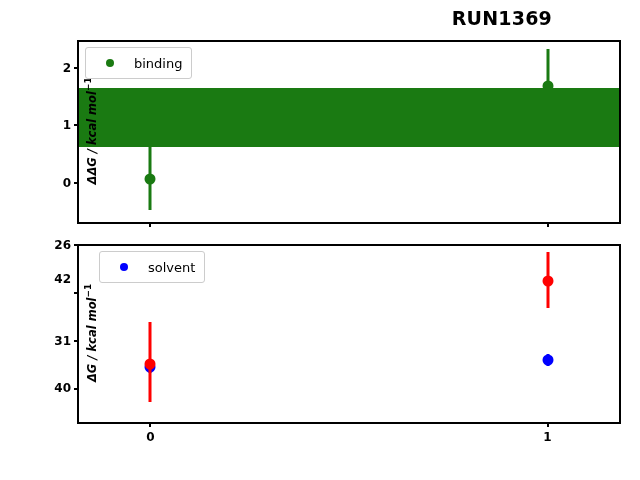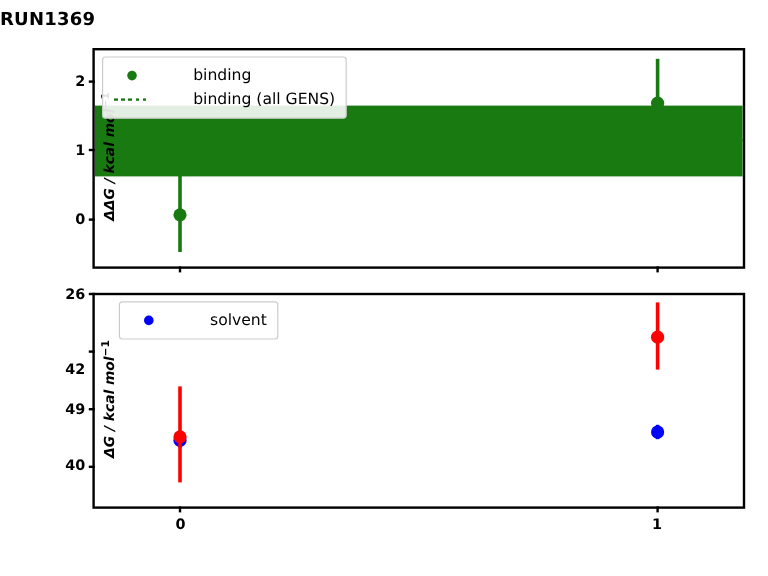--- a/index.html
+++ b/index.html
@@ -19,22 +19,22 @@
     height: 480px;
     background: #ffffff;
   }
 
   
   .fig-title {
     position: absolute;
     left: 0;
     top: 7px;
     width: 552px;
-    text-align: left;
-    font-size: 15px;
+    text-align: right;
+    font-size: 19px;
     font-weight: bold;
     color: #000000;
     letter-spacing: 0.2px;
   }
 
   
   .axes {
     position: absolute;
     box-sizing: border-box;
     border: 2px solid #000000;
@@ -204,21 +204,20 @@
     position: absolute;
     left: 2px;
     right: 2px;
     top: 50%;
     height: 2px;
     transform: translateY(-50%);
   }
   .legend-label {
     font-size: 13px;
     color: #000000;
-    margin-left: 27px;
   }
 </style>
 </head>
 <body>
 
 <div id="figure">
 
   <div class="fig-title">RUN1369</div>
 
   <div class="axes" id="axes-top">
@@ -247,49 +246,43 @@
       <span class="mathitalic">ΔΔG / kcal mol</span><span class="sup">−1</span>
     </div>
 
     <div class="legend" id="legend-top">
         <div class="legend-row">
           <span class="legend-handle">
             <span class="legend-dot" style="background: rgb(26, 122, 18);"></span>
           </span>
           <span class="legend-label">binding</span>
         </div>
-        <div class="legend-row">
-          <span class="legend-handle">
-            <span class="legend-dotted" style="background-image: repeating-linear-gradient(to right, rgb(26, 122, 18) 0px, rgb(26, 122, 18) 3px, transparent 3px, transparent 6px);"></span>
-          </span>
-          <span class="legend-label">binding (all GENS)</span>
-        </div>
       </div>
   </div>
 
   <div class="axes" id="axes-bottom">
 
     <div class="plotarea" id="plot-bottom">
         <div class="errbar" style="left: 71.4706px; top: 113.826px; height: 12.913px; background: rgb(0, 0, 255);"></div>
         <div class="marker" style="width: 11px; height: 11px; left: 71.4706px; top: 120.522px; background: rgb(0, 0, 255);"></div>
         <div class="errbar" style="left: 468.529px; top: 107.609px; height: 12.4348px; background: rgb(0, 0, 255);"></div>
         <div class="marker" style="width: 11px; height: 11px; left: 468.529px; top: 113.826px; background: rgb(0, 0, 255);"></div>
         <div class="errbar" style="left: 71.4706px; top: 76.0435px; height: 79.8696px; background: rgb(255, 0, 0);"></div>
         <div class="marker" style="width: 11px; height: 11px; left: 71.4706px; top: 117.652px; background: rgb(255, 0, 0);"></div>
         <div class="errbar" style="left: 468.529px; top: 5.73913px; height: 55.9565px; background: rgb(255, 0, 0);"></div>
         <div class="marker" style="width: 11px; height: 11px; left: 468.529px; top: 34.913px; background: rgb(255, 0, 0);"></div>
       </div>
 
     <div id="ticks-bottom">
         <div class="ytick" style="top: 141.522px;"></div>
         <div class="yticklabel" style="top: 142px;">40</div>
         <div class="ytick" style="top: 93.6957px;"></div>
-        <div class="yticklabel" style="top: 94.6957px;">49</div>
+        <div class="yticklabel" style="top: 94.6957px;">31</div>
         <div class="ytick" style="top: 45.8696px;"></div>
-        <div class="yticklabel" style="top: 62px; text-align: center;">42</div>
+        <div class="yticklabel" style="top: 33px; text-align: center;">42</div>
         <div class="ytick" style="top: -1.95652px;"></div>
         <div class="yticklabel" style="top: -0.956522px;">26</div>
         <div class="xtick" style="left: 70.4706px;"></div>
         <div class="xticklabel" style="left: 71.4706px;">0</div>
         <div class="xtick" style="left: 467.529px;"></div>
         <div class="xticklabel" style="left: 468.529px;">1</div>
       </div>
 
     <div class="ylabel" id="ylabel-bottom">
       <span class="mathitalic">ΔG / kcal mol</span><span class="sup">−1</span>

